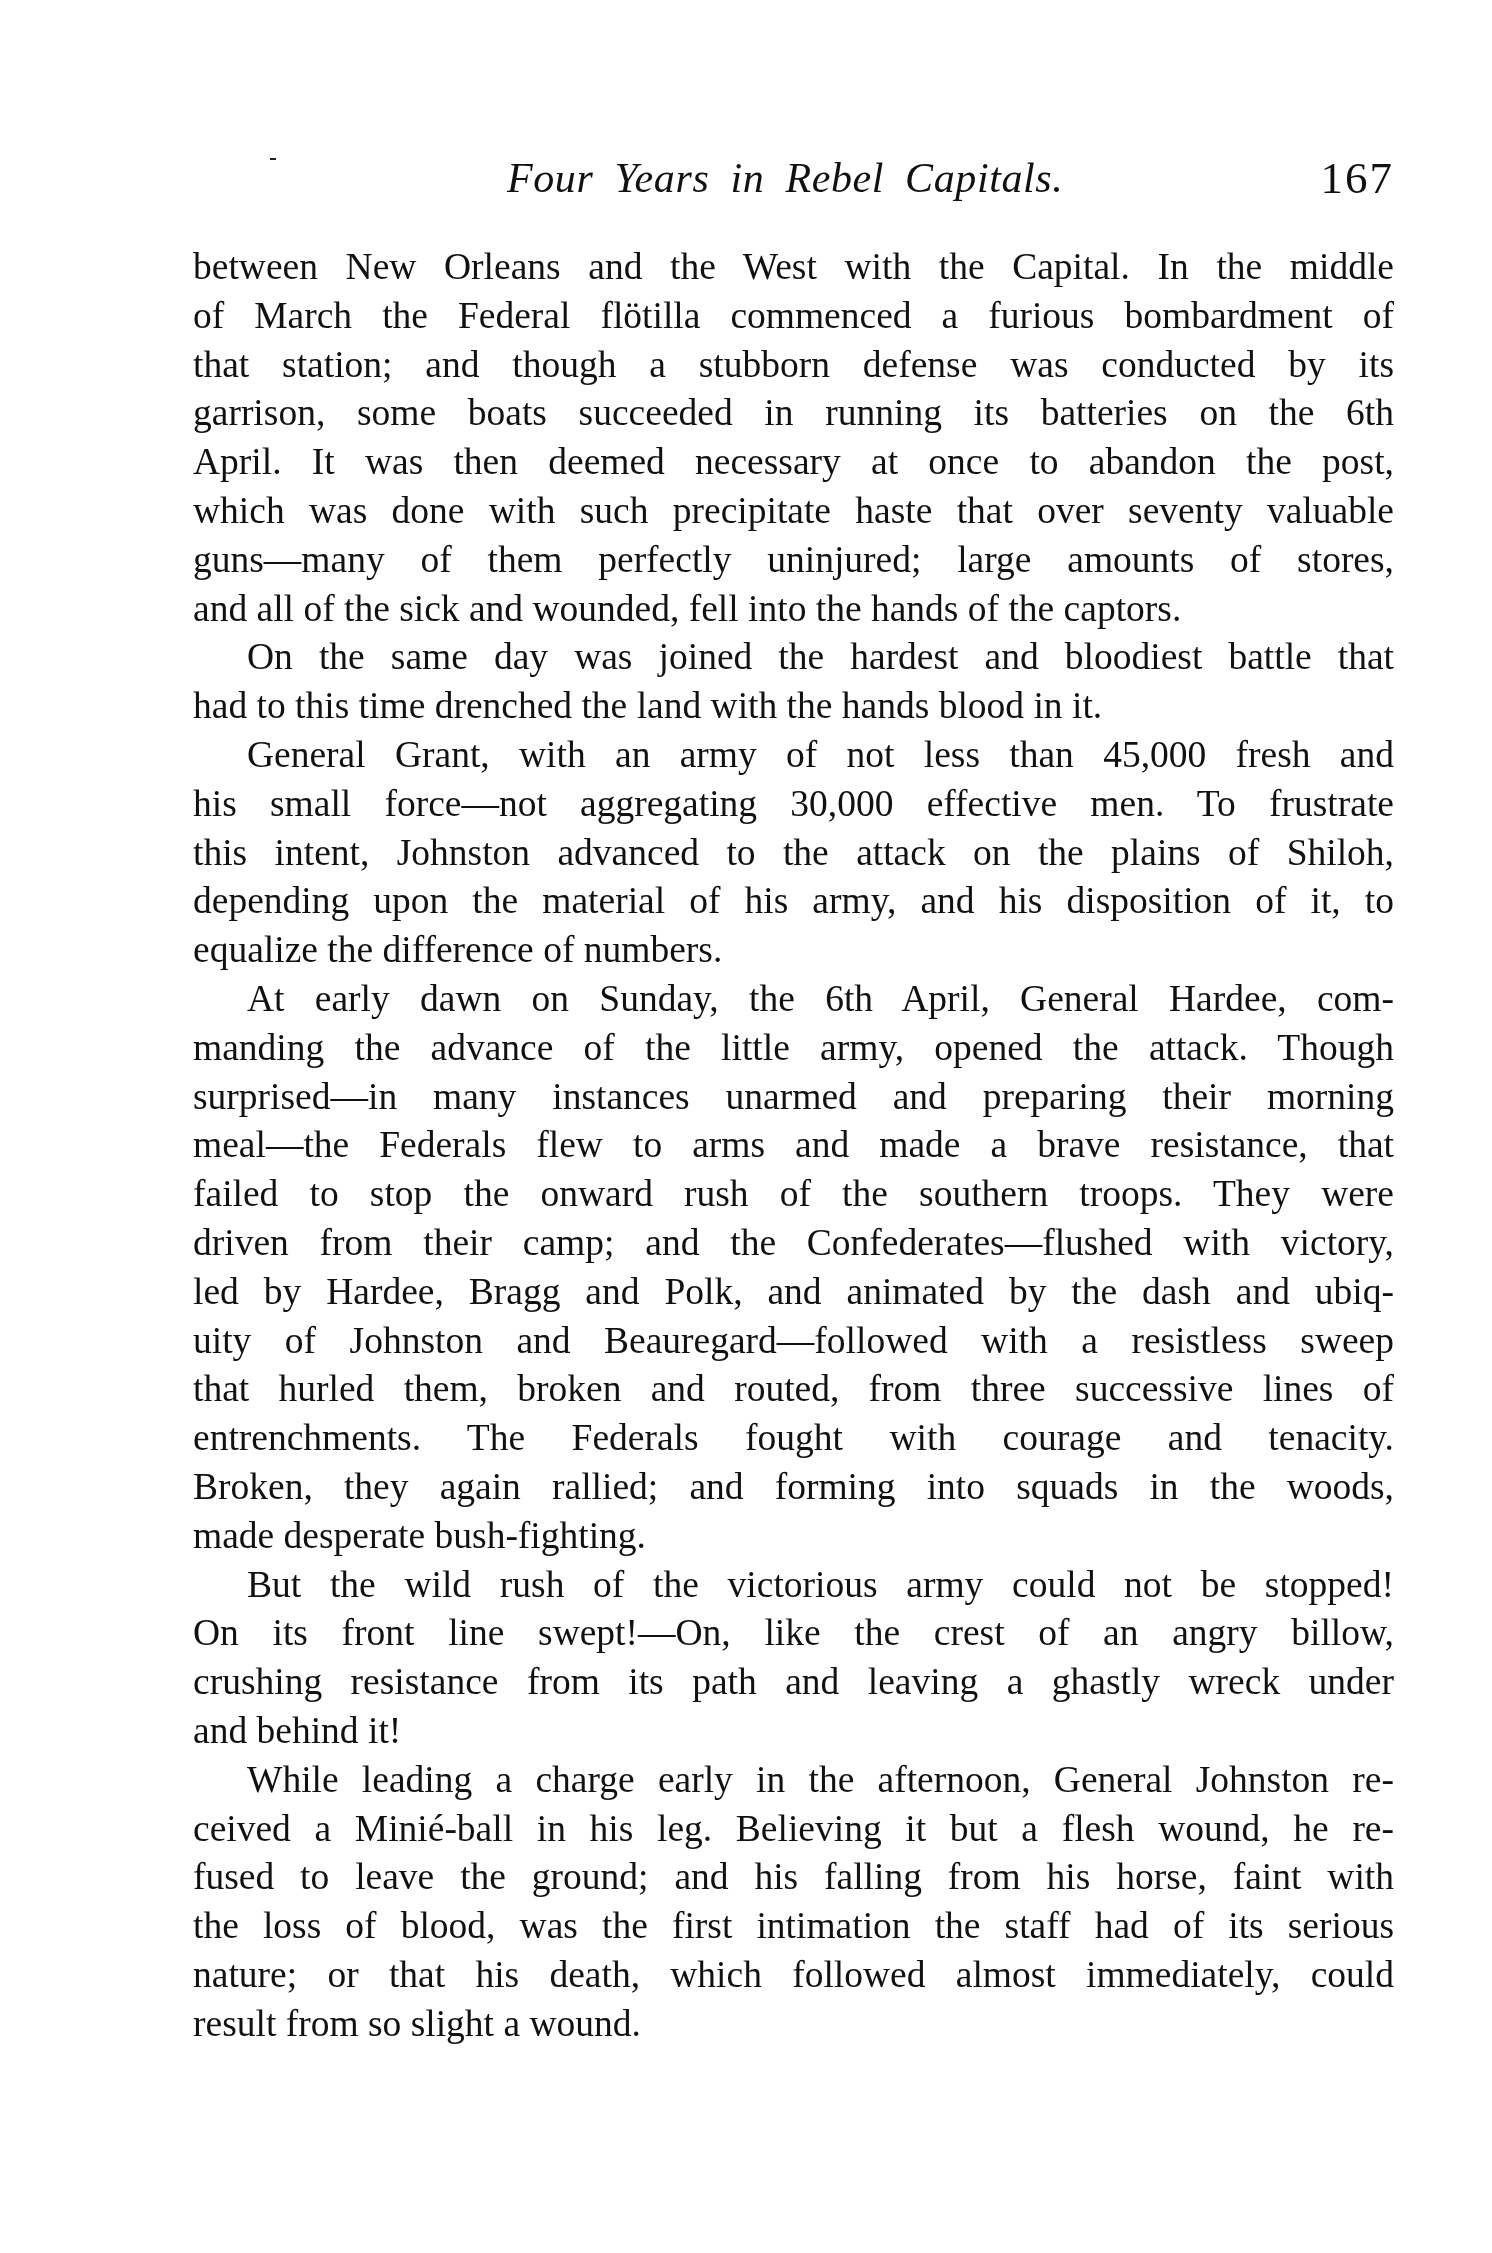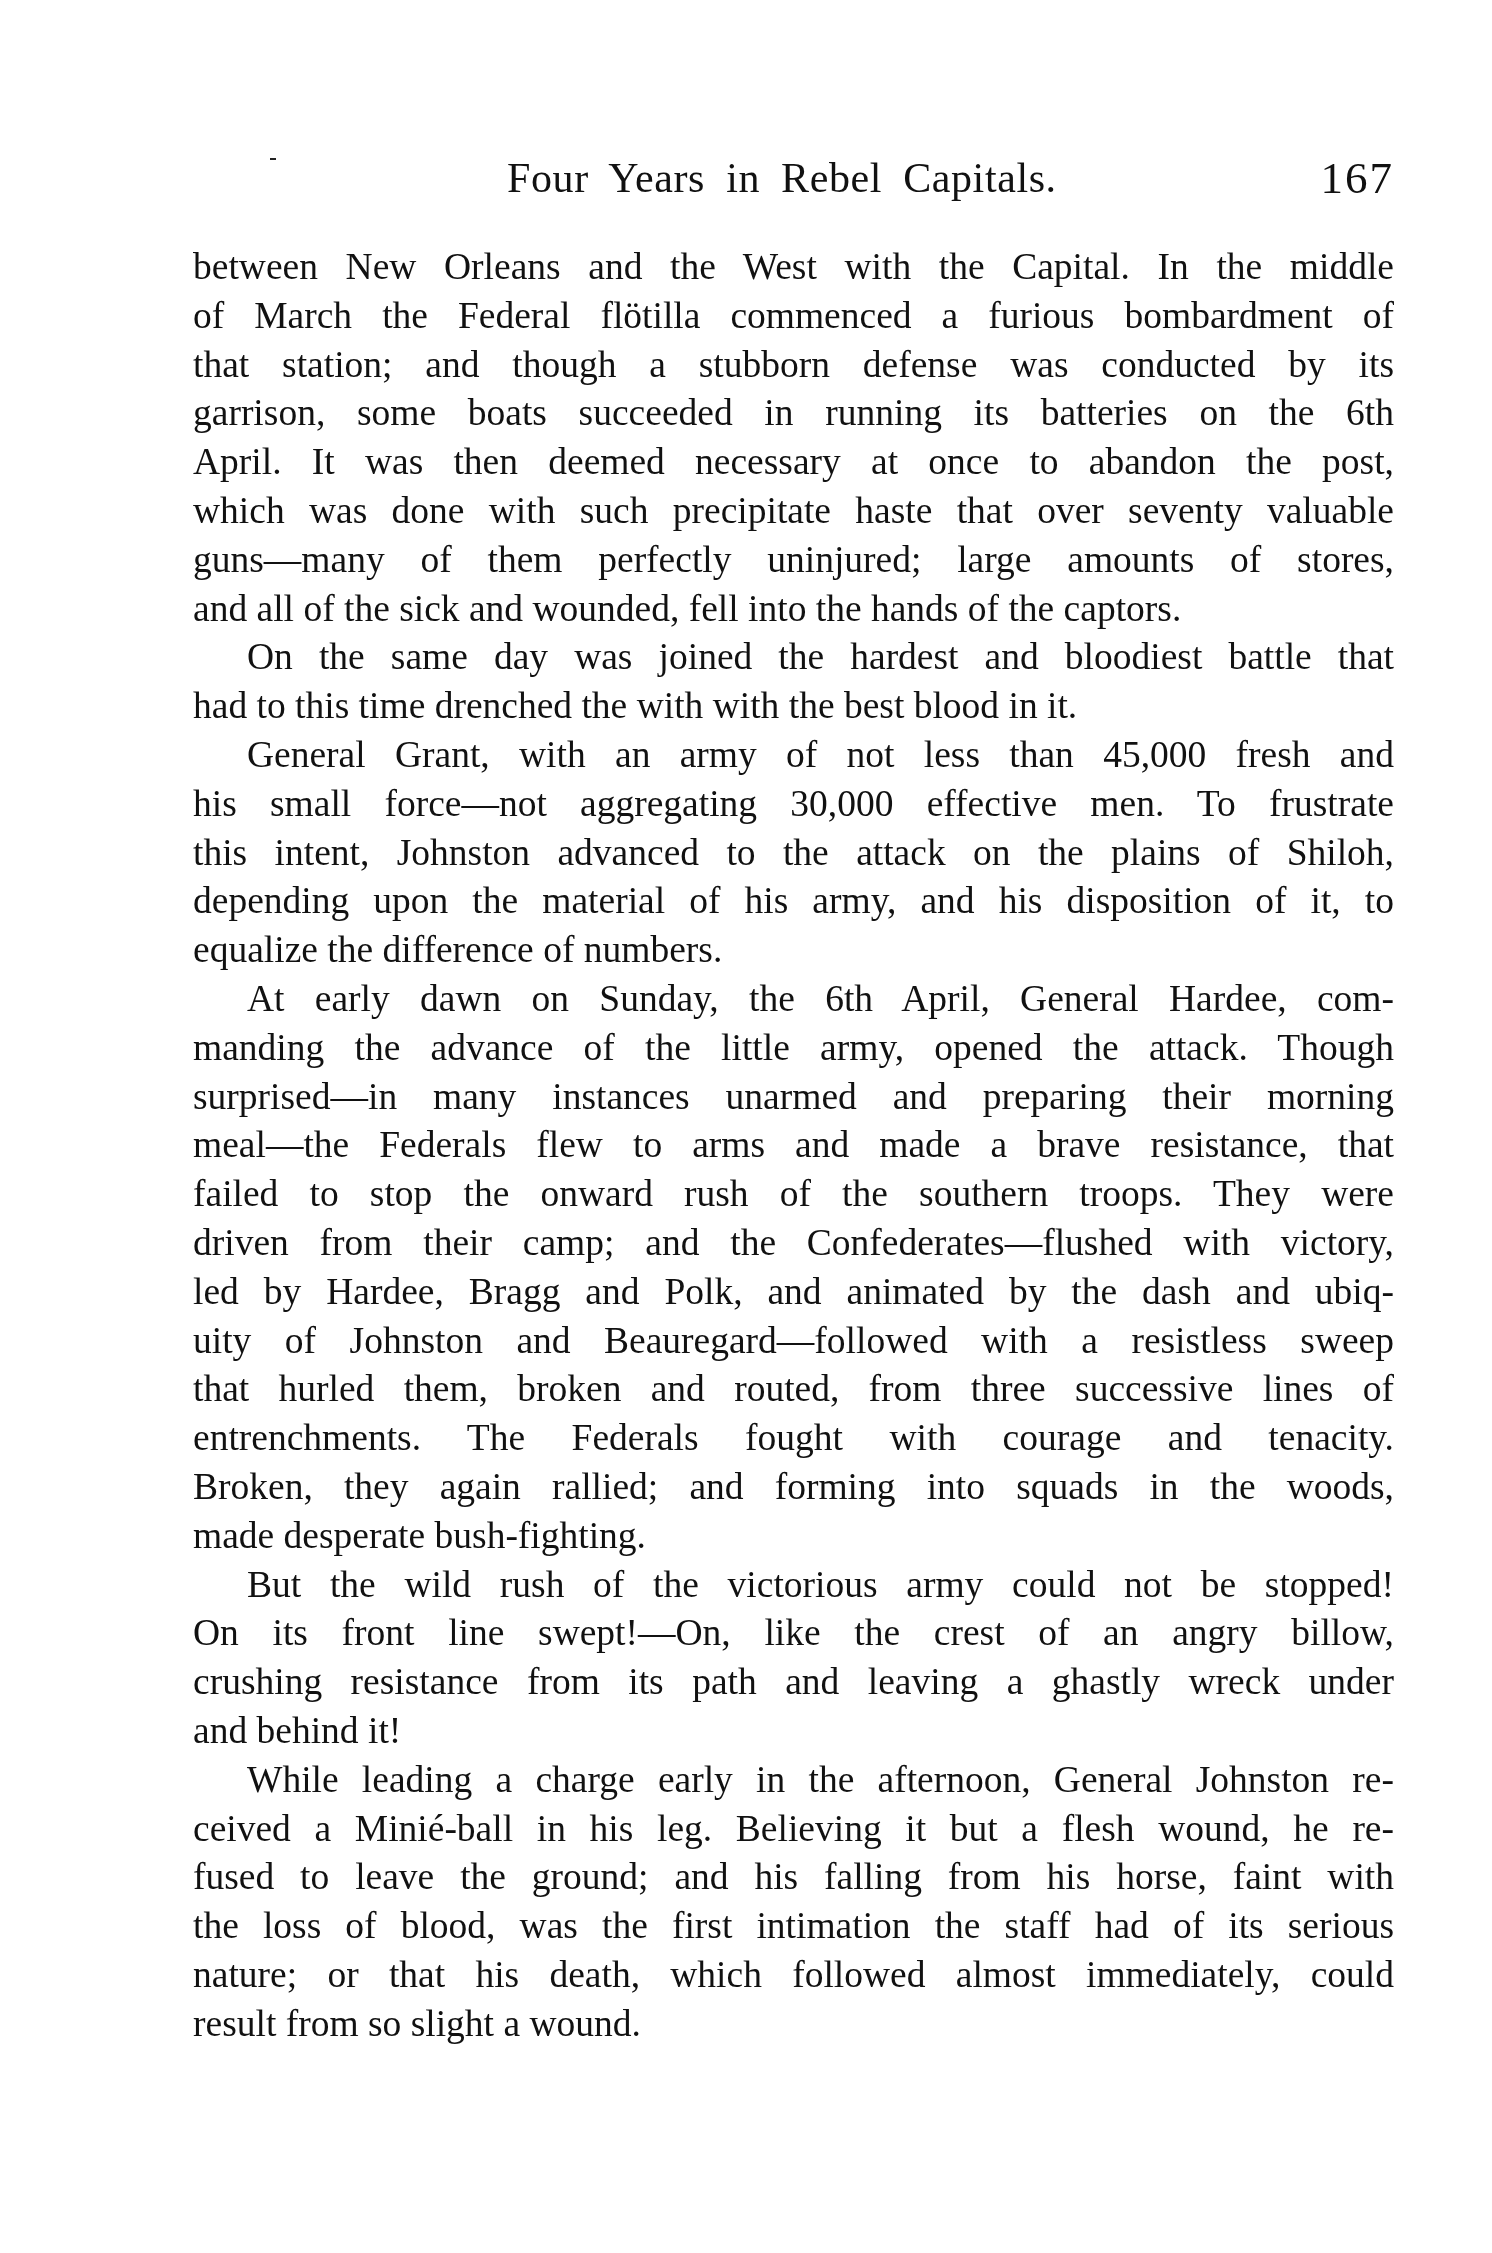--- a/index.html
+++ b/index.html
@@ -4,21 +4,21 @@
 <style>
   html, body { margin: 0; padding: 0; background: #ffffff; }
   body { width: 1492px; height: 2253px; position: relative; overflow: hidden; color: #111111; }
   .page { position: absolute; left: 0; top: 0; width: 1492px; height: 2253px; background: #ffffff; }
   .speck { position: absolute; left: 270px; top: 158px; width: 6px; height: 2px; background: #222; }
   .running-head {
     position: absolute; left: 193px; top: 150px; width: 1201px; height: 56px;
   }
   .running-title {
     position: absolute; left: 314px; top: 0; white-space: nowrap;
-    font-family: "Liberation Serif", "DejaVu Serif", serif; 
+    font-family: "Liberation Serif", "DejaVu Serif", serif; font-style: italic;
     font-size: 42px; line-height: 56px; word-spacing: 10px; letter-spacing: 0.6px;
   }
   .folio {
     position: absolute; right: 0; top: 0; white-space: nowrap;
     font-family: "Liberation Serif", "DejaVu Serif", serif;
     font-size: 45px; line-height: 56px; letter-spacing: 2px;
   }
   .body-text {
     position: absolute; left: 193px; top: 243px; width: 1201px;
     font-family: "Liberation Serif", "DejaVu Serif", serif;
@@ -51,21 +51,21 @@
       <span class="line">that station; and though a stubborn defense was conducted by its</span>
       <span class="line">garrison, some boats succeeded in running its batteries on the 6th</span>
       <span class="line">April.  It was then deemed necessary at once to abandon the post,</span>
       <span class="line">which was done with such precipitate haste that over seventy valuable</span>
       <span class="line">guns—many of them perfectly uninjured; large amounts of stores,</span>
       <span class="line last">and all of the sick and wounded, fell into the hands of the captors.</span>
     </div>
 
     <div class="para">
       <span class="line indent">On the same day was joined the hardest and bloodiest battle that</span>
-      <span class="line last">had to this time drenched the with with the best blood in it.</span>
+      <span class="line last">had to this time drenched the land with the hands blood in it.</span>
     </div>
 
     <div class="para">
       <span class="line indent">General Grant, with an army of not less than 45,000 fresh and</span>
       <span class="line">his small force—not aggregating 30,000 effective men.  To frustrate</span>
       <span class="line">this intent, Johnston advanced to the attack on the plains of Shiloh,</span>
       <span class="line">depending upon the material of his army, and his disposition of it, to</span>
       <span class="line last">equalize the difference of numbers.</span>
     </div>
 

